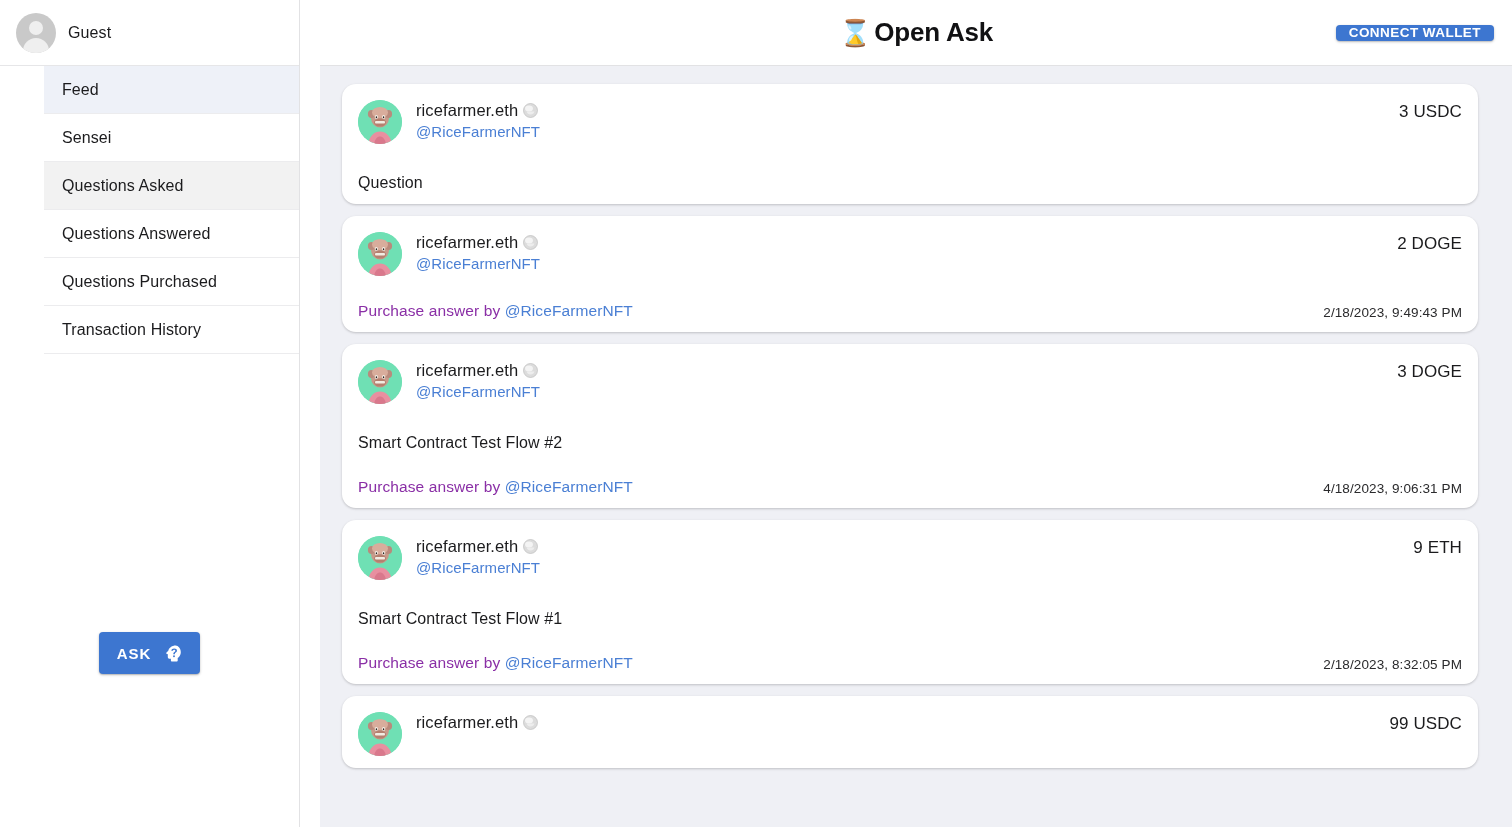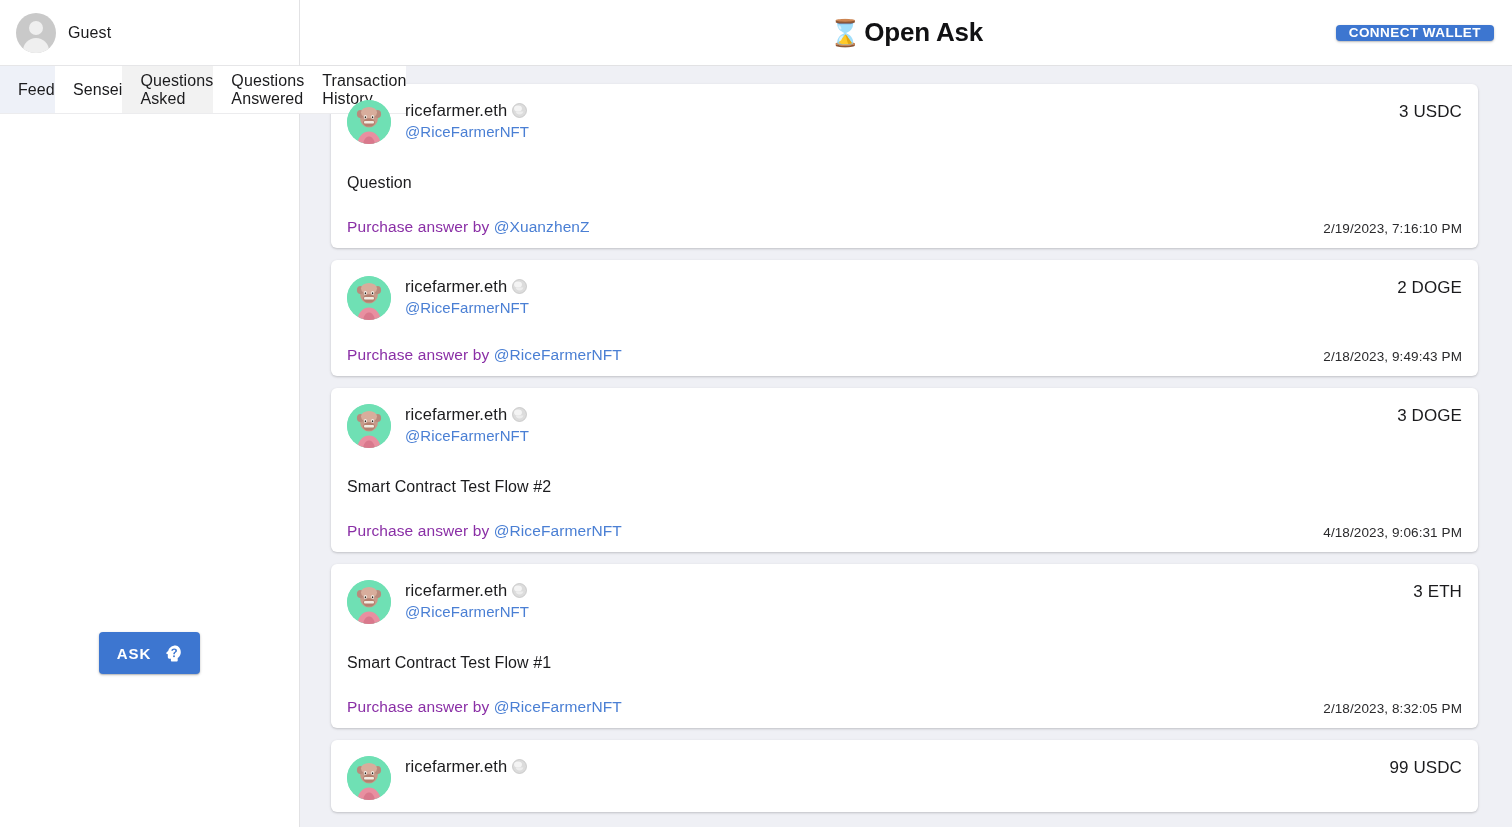--- a/index.html
+++ b/index.html
@@ -11,20 +11,21 @@
     background: #ffffff;
     font-family: "Liberation Sans", sans-serif;
     -webkit-font-smoothing: antialiased;
   }
 
   #app {
     display: flex;
     width: 1512px;
     height: 827px;
     position: relative;
+    gap: 20px;
   }
 
   
   #sidebar {
     width: 300px;
     height: 827px;
     background: #ffffff;
     border-right: 1px solid #e2e2e4;
     display: flex;
     flex-direction: column;
@@ -63,21 +64,21 @@
     border-radius: 13px 13px 0 0;
     background: #efefef;
     left: 7px; top: 25px;
   }
   .guest-name {
     font-size: 16px;
     color: #1b1b1d;
     letter-spacing: .1px;
   }
 
-  .nav-list { display: flex; flex-direction: row; }
+  .nav-list { display: flex; flex-direction: column; margin-left: 44px; }
   .nav-item {
     height: 48px;
     display: flex;
     align-items: center;
     padding-left: 18px;
     font-size: 16px;
     color: #1b1b1d;
     cursor: pointer;
     letter-spacing: .1px;
     background: #ffffff;
@@ -169,25 +170,24 @@
     flex: 1 1 auto;
     overflow: hidden;
     padding: 18px 34px 0 22px;
     display: flex;
     flex-direction: column;
     gap: 12px;
   }
 
   .card {
     background: #ffffff;
-    border-radius: 6px;
+    border-radius: 14px;
     box-shadow: 0 1px 3px rgba(0,0,0,.13), 0 1px 2px rgba(0,0,0,.08);
     padding: 16px 16px 12px 16px;
     flex: 0 0 auto;
-    margin-left: 9px;
   }
 
   .card-head {
     display: flex;
     align-items: flex-start;
     gap: 14px;
   }
   .nft-avatar {
     width: 44px; height: 44px;
     border-radius: 50%;
@@ -276,20 +276,23 @@
         <span>Feed</span>
       </div>
       <div class="nav-item">
         <span>Sensei</span>
       </div>
       <div class="nav-item state-active">
         <span>Questions Asked</span>
       </div>
       <div class="nav-item">
         <span>Questions Answered</span>
+      </div>
+      <div class="nav-item">
+        <span>Questions Purchased</span>
       </div>
       <div class="nav-item">
         <span>Transaction History</span>
       </div>
     </nav>
 
     <div class="ask-wrap">
       <button class="ask-button">
         <span>ASK</span>
         <span class="ask-emoji">
@@ -343,24 +346,20 @@
                   <ellipse cx="6" cy="5.4" rx="4" ry="3" fill="#f4f4f4"></ellipse>
                   <path d="M3.5 8.6a4.2 4.2 0 0 0 8 0z" fill="#ededed"></path>
                 </svg>
               </span>
             </div>
             <a class="handle" href="#">@RiceFarmerNFT</a>
           </div>
           <div class="amount">3 USDC</div>
         </div>
         <div class="card-body">Question</div>
-        <div class="card-foot">
-          <a class="purchase-link" href="#"><span>Purchase answer by </span><span class="answerer">@XuanzhenZ</span></a>
-          <span class="timestamp">2/19/2023, 7:16:10 PM</span>
-        </div>
       </article>
 
       <article class="card">
         <div class="card-head">
           <div class="nft-avatar">
             <svg viewBox="0 0 44 44" aria-hidden="true">
               <circle cx="22" cy="22" r="22" fill="#6fe0b4"></circle>
               <ellipse cx="22" cy="18" rx="9" ry="9.5" fill="#c79a8a"></ellipse>
               <ellipse cx="13.5" cy="14" rx="3.6" ry="4" fill="#b98a7c"></ellipse>
               <ellipse cx="30.5" cy="14" rx="3.6" ry="4" fill="#b98a7c"></ellipse>
@@ -462,21 +461,21 @@
               <span class="verified-badge">
                 <svg width="15" height="15" viewBox="0 0 15 15" aria-hidden="true">
                   <circle cx="7.5" cy="7.5" r="7" fill="#dcdcdc" stroke="#bfbfbf" stroke-width=".7"></circle>
                   <ellipse cx="6" cy="5.4" rx="4" ry="3" fill="#f4f4f4"></ellipse>
                   <path d="M3.5 8.6a4.2 4.2 0 0 0 8 0z" fill="#ededed"></path>
                 </svg>
               </span>
             </div>
             <a class="handle" href="#">@RiceFarmerNFT</a>
           </div>
-          <div class="amount">3 ETH</div>
+          <div class="amount">9 ETH</div>
         </div>
         <div class="card-body">Smart Contract Test Flow #1</div>
         <div class="card-foot">
           <a class="purchase-link" href="#"><span>Purchase answer by </span><span class="answerer">@RiceFarmerNFT</span></a>
           <span class="timestamp">2/18/2023, 8:32:05 PM</span>
         </div>
       </article>
 
       <article class="card is-clipped">
         <div class="card-head">

